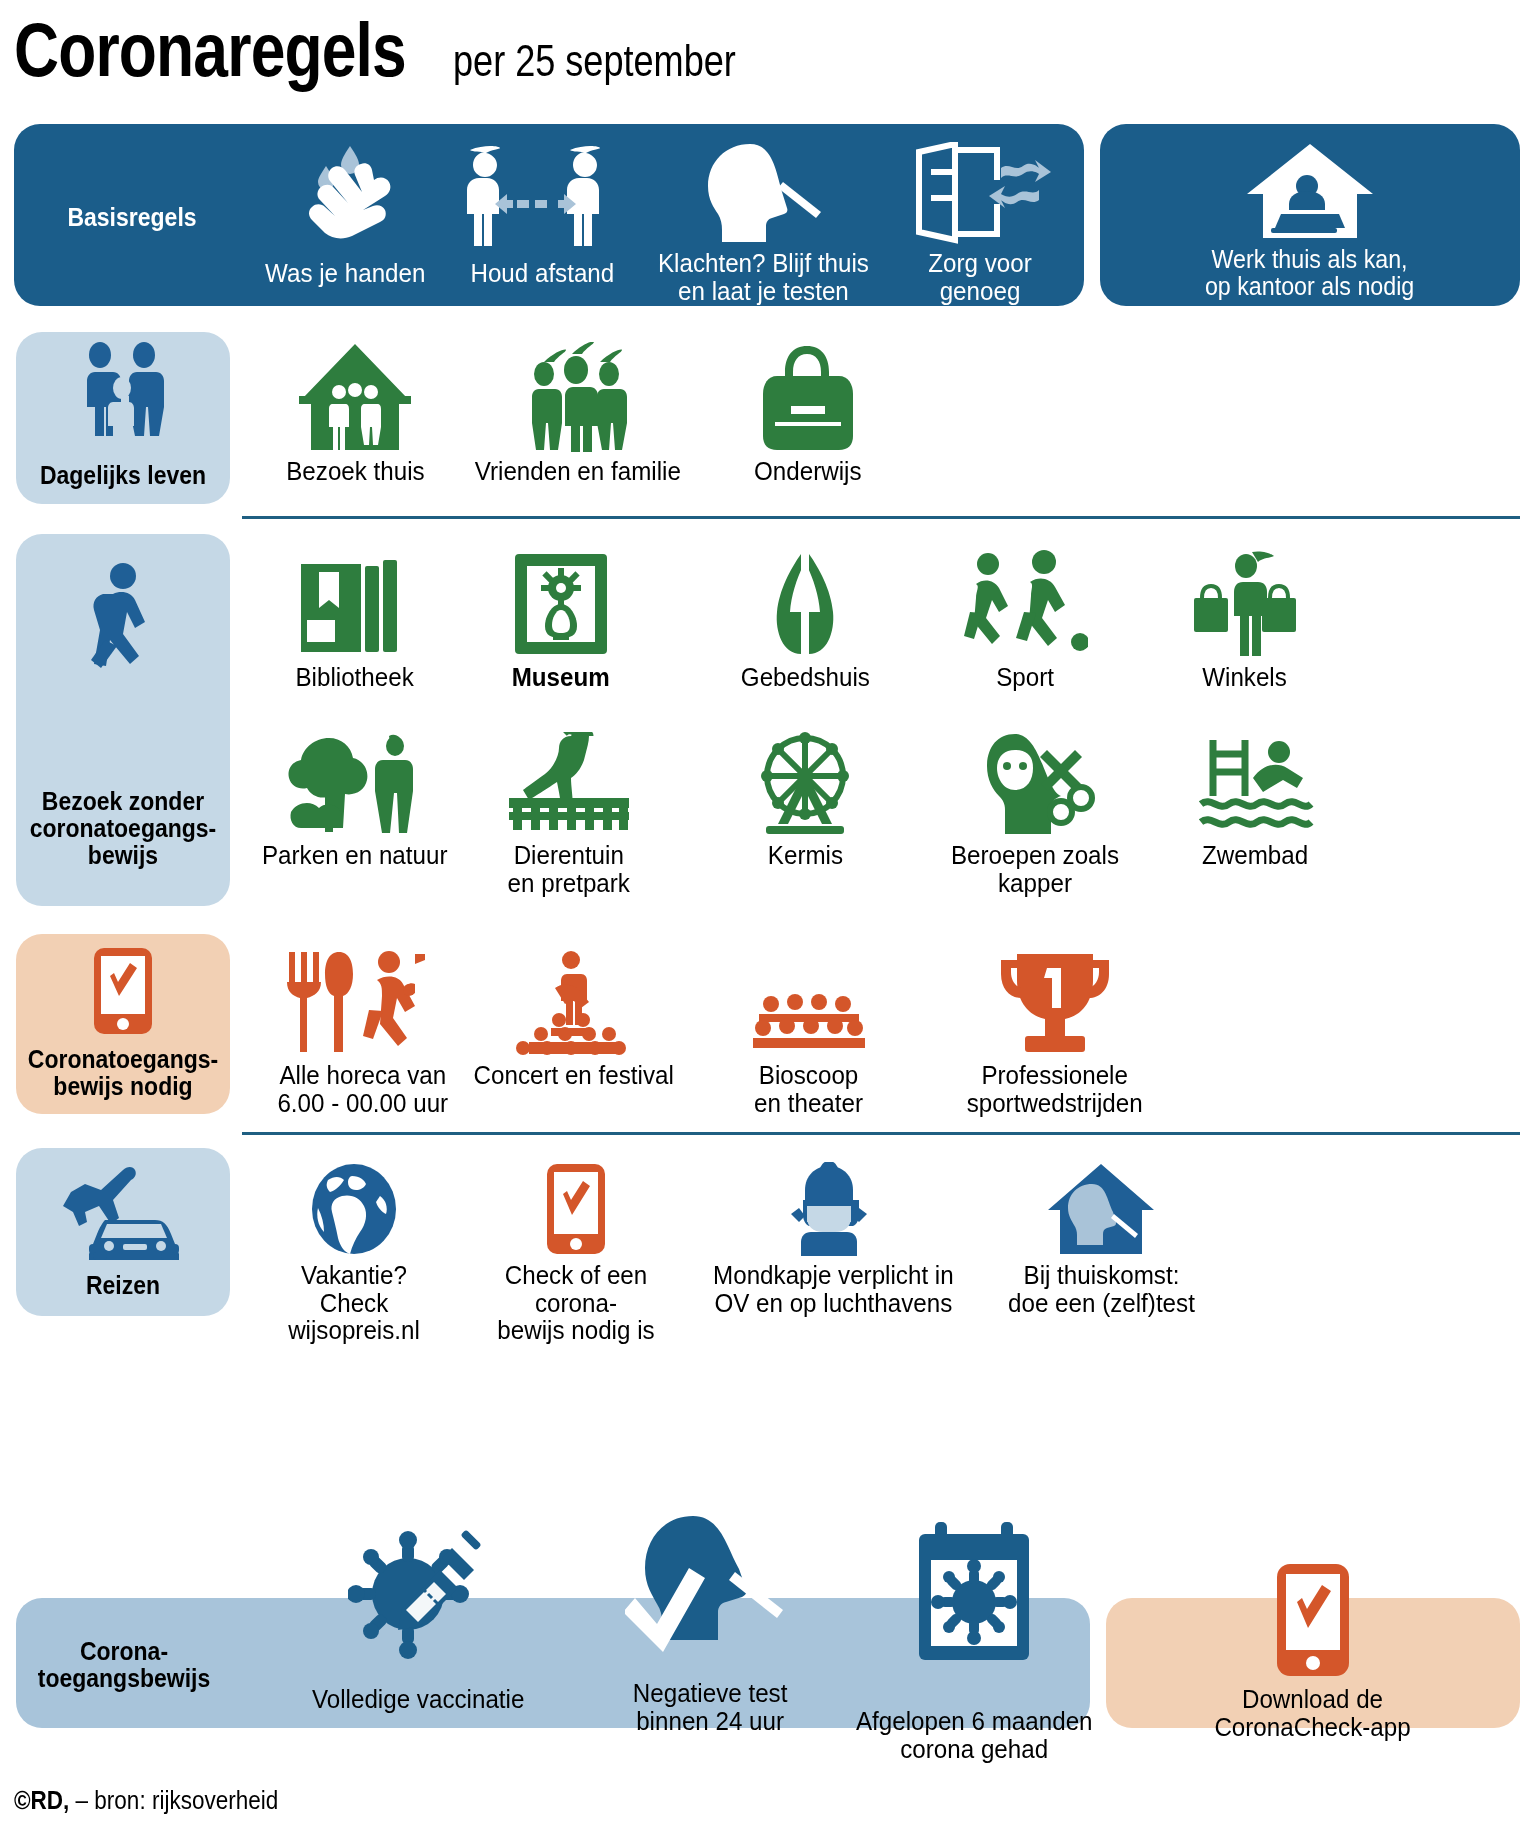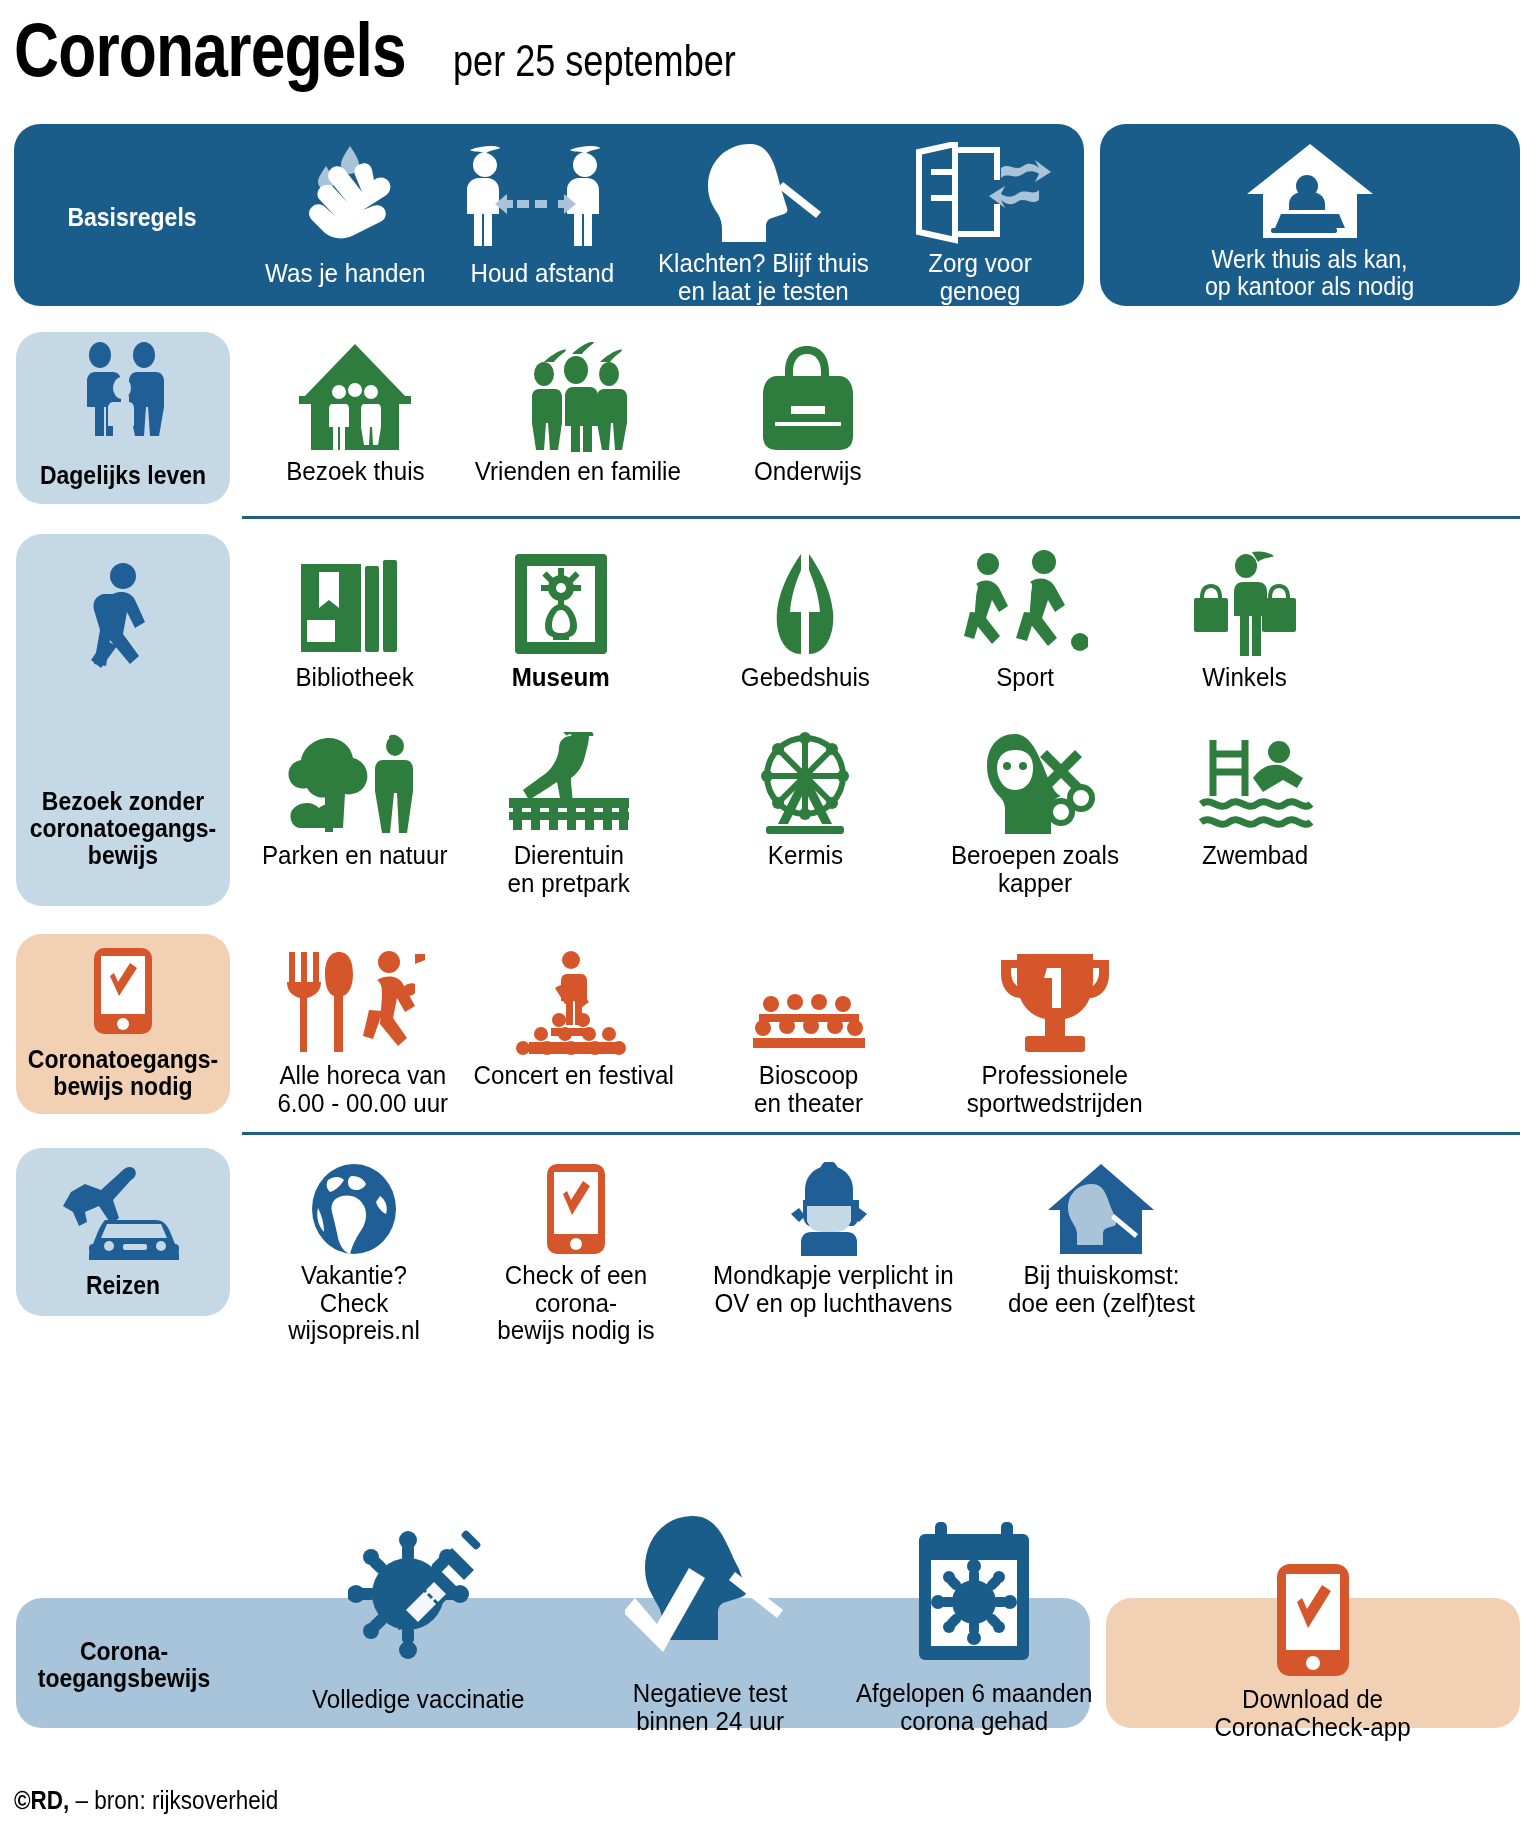--- a/index.html
+++ b/index.html
@@ -653,21 +653,21 @@
     <svg width="170" height="164" viewBox="0 0 170 164">
       <path fill="#1b5d8a" d="M68 4C40 4 20 26 20 56c0 18 8 28 12 36 4 6 5 12 5 18v18h56v-28c0-5 3-9 8-10l16-5c4-2 5-4 4-8l-7-20C102 36 96 4 68 4z"></path>
       <path fill="#ffffff" d="M110 60l48 38-6 8-48-38z"></path>
       <path fill="#ffffff" d="M10 86l22 26 32-56 16 10-42 74-40-40z"></path>
     </svg>
   </div>
   <div class="cap" style="margin-top:4px;">Negatieve test
 binnen 24 uur</div>
 </div>
 
-<div class="item" style="left:824px; top:1518px; width:300px;">
+<div class="item" style="left:824px; top:1518px; width:300px;gap:28px;">
   <div class="glyph" style="height:156px;">
     <svg width="130" height="154" viewBox="0 0 130 154">
       <g fill="#1b5d8a">
         <rect x="26" y="2" width="12" height="24" rx="5"></rect>
         <rect x="92" y="2" width="12" height="24" rx="5"></rect>
         <rect x="10" y="14" width="110" height="126" rx="6"></rect>
       </g>
       <rect fill="#ffffff" x="22" y="40" width="86" height="86"></rect>
       <g fill="#1b5d8a">
         <circle cx="65" cy="82" r="22"></circle>

